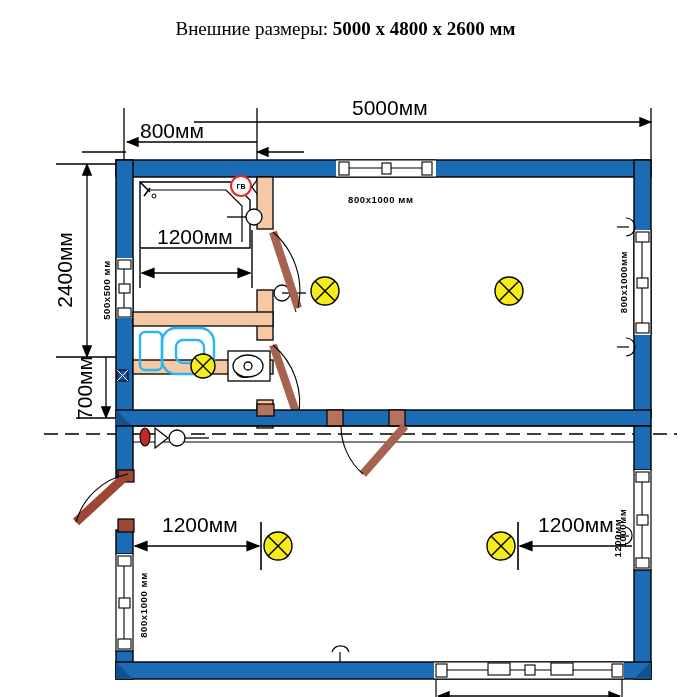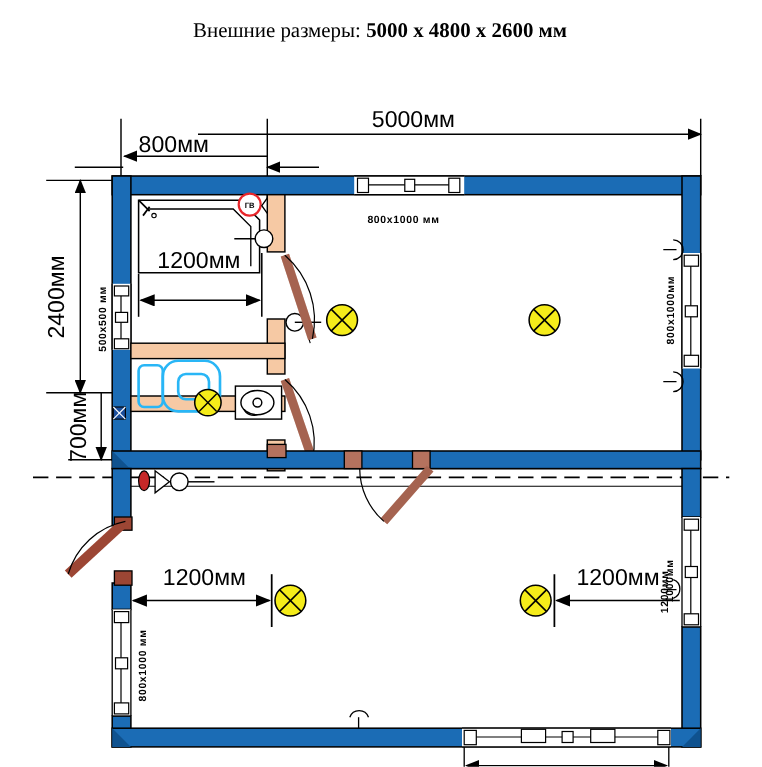--- a/index.html
+++ b/index.html
@@ -23,21 +23,21 @@
     font-family: "Liberation Serif", serif;
     font-size: 19px;
     color: #000;
     white-space: nowrap;
   }
   #plan-title .t-label { font-weight: normal; }
   #plan-title .t-value { font-weight: bold; }
 
   #floorplan {
     position: absolute;
-    left: 0;
+    left: 14px;
     top: 60px;
     width: 584px;
     height: 637px;
   }
   svg { display: block; }
 
   text { font-family: "Liberation Sans", sans-serif; }
   .dim-txt {
     font-size: 21px;
     fill: #000;

